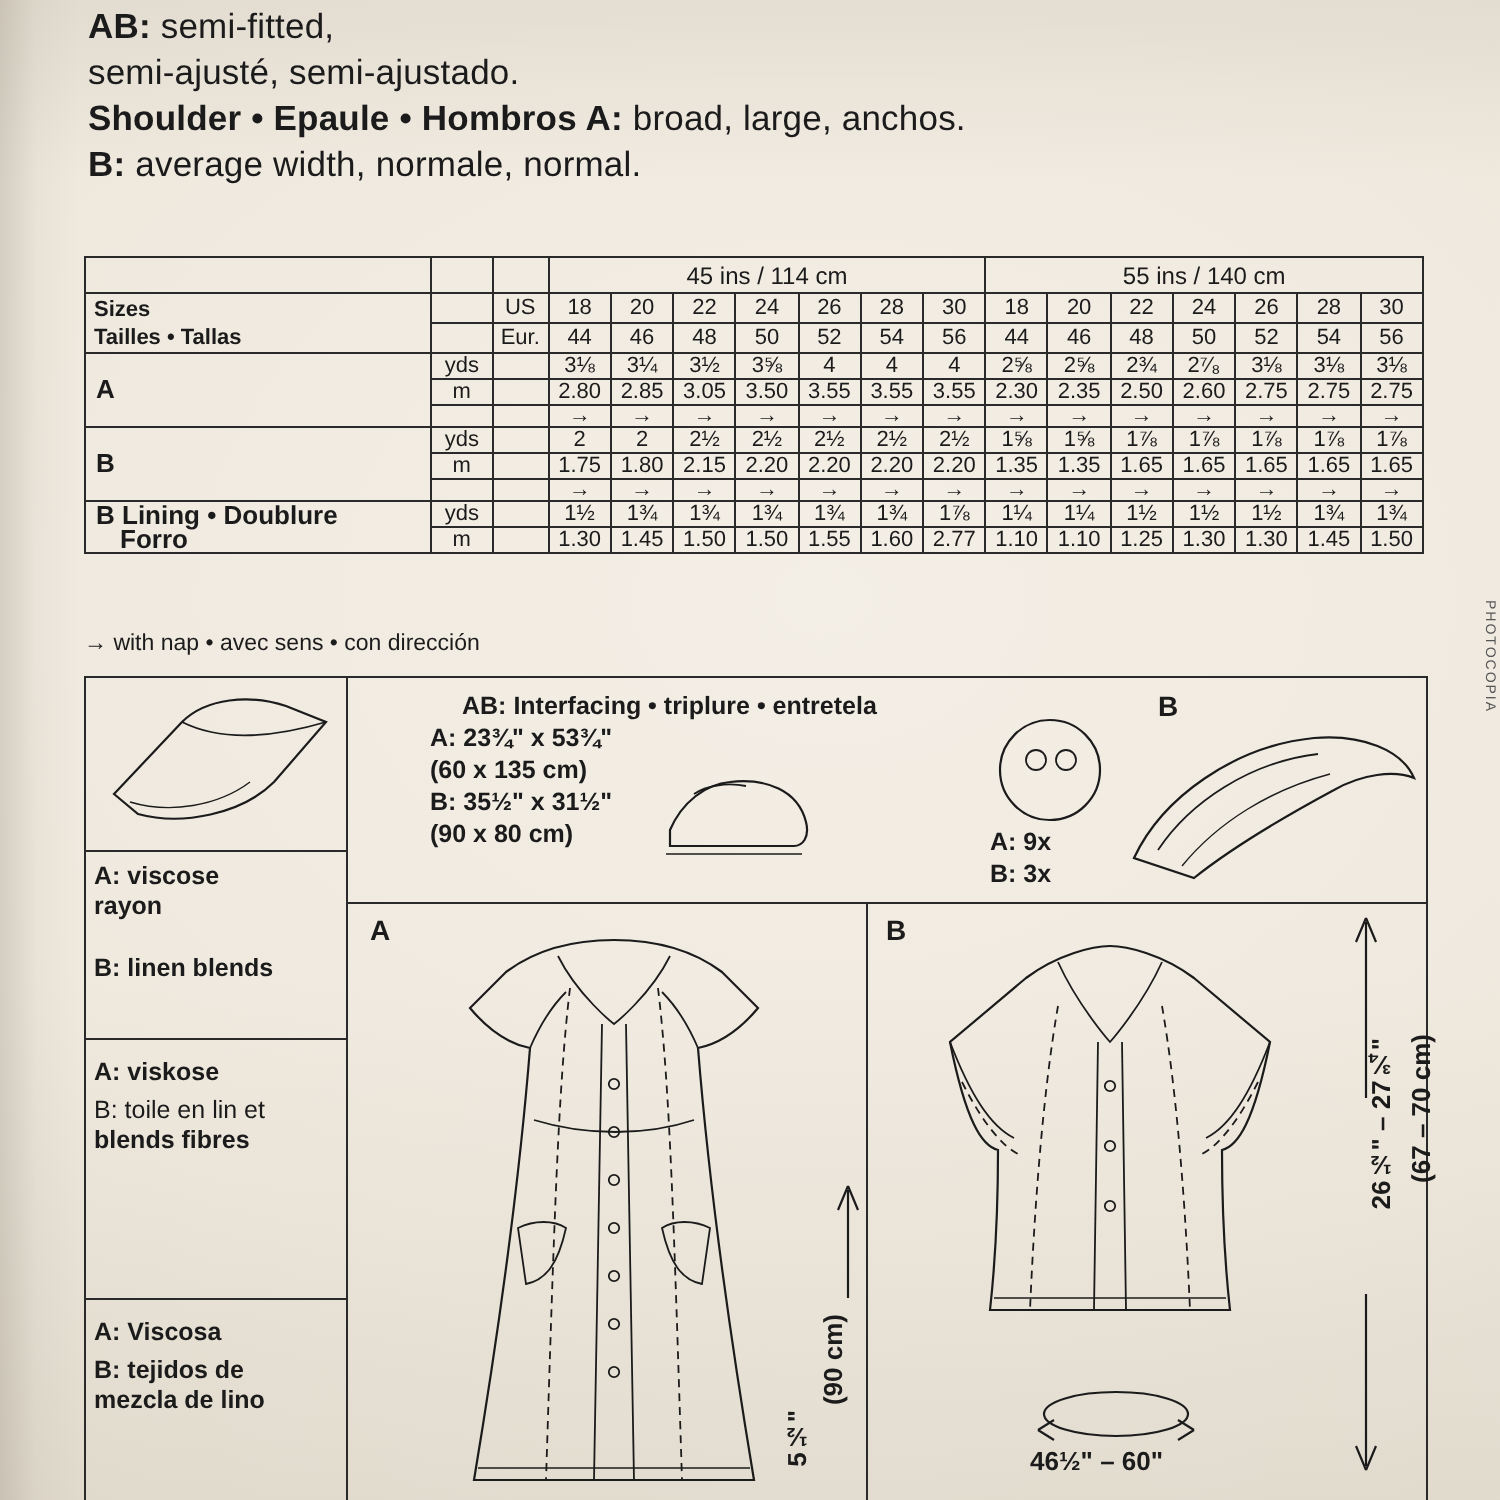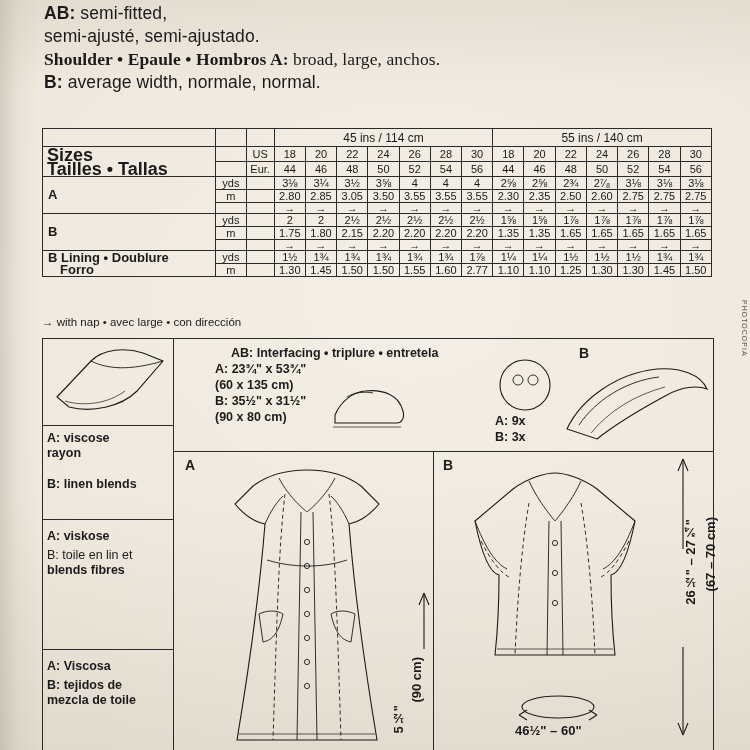--- a/index.html
+++ b/index.html
@@ -19,33 +19,33 @@
       linear-gradient(180deg, rgba(150,140,120,.12), rgba(255,255,255,0) 12%),
       radial-gradient(120% 90% at 55% 40%, #f4efe6 0%, #eee8dd 55%, #e4ddd0 100%);
   }
   .wrap{position:absolute;inset:0;}
 
   
   .headlines{position:absolute;left:44px;top:2px;width:560px;}
   .hl{font-size:17.5px;line-height:23px;letter-spacing:.1px;}
   .hl.l1{font-weight:bold;}
   .hl.l2{font-weight:normal;}
-  .hl.l3{font-weight:bold;font-family:Liberation Serif, serif;}
+  .hl.l3{font-weight:bold;}
   .hl.l4{font-weight:normal;}
   .hl .bold{font-weight:bold;}
 
   
   .topsketch{position:absolute;left:350px;top:-58px;width:392px;height:62px;}
 
   
   .tbl{position:absolute;left:42px;top:128px;width:670px;font-size:10.5px;border-radius:16px;}
   table{border-collapse:collapse;width:100%;}
   td,th{border:1px solid #2a2a2a;padding:0;text-align:center;font-weight:normal;line-height:12px;}
   .grouphdr{font-size:12px;font-weight:normal;height:17px;}
-  .sizes-cell{text-align:left;padding-left:4px;font-weight:bold;font-size:18px;line-height:14px;}
+  .sizes-cell{text-align:left;padding-left:4px;font-weight:bold;font-size:11px;line-height:14px;}
   .unit{font-size:11px;text-align:center;}
   .rowlbl{text-align:left;padding-left:5px;font-weight:bold;font-size:13px;}
   .num{font-size:11px;}
   .arrow{font-size:11px;line-height:10px;}
   .frac{font-size:11px;}
   .usrow td{height:14px;}
   .nap{position:absolute;left:42px;top:316px;font-size:11.5px;}
 
   
   .panel{position:absolute;left:42px;top:338px;width:670px;height:412px;border:1px solid #2a2a2a;border-bottom:none;}
@@ -309,21 +309,21 @@
         <td class="num">1.25</td>
         <td class="num">1.30</td>
         <td class="num">1.30</td>
         <td class="num">1.45</td>
         <td class="num">1.50</td>
       </tr>
     </tbody>
       </table>
   </div>
 
-  <div class="nap">→ with nap • avec large • con dirección</div>
+  <div class="nap">→ with nap • avec sens • con dirección</div>
 
   <div class="panel">
 
     <div class="vdiv" style="left:130px"></div>
     <div class="vdiv" style="left:130px"></div>
 
     <div class="hdiv" style="top:112px;left:130px"></div>
 
     <div class="hdiv" style="top:86px;left:0;right:540px"></div>
     <div class="hdiv" style="top:180px;left:0;right:540px"></div>
@@ -345,21 +345,21 @@
       <div style="font-weight:bold;margin-top:16px"><span>B: linen blends</span></div>
     </div>
     <div class="fabrictext" style="top:190px">
       <div style="font-weight:bold"><span>A: viskose</span></div>
       <div style="font-weight:normal;margin-top:4px"><span>B: toile en lin et</span></div>
       <div style="font-weight:bold"><span>blends fibres</span></div>
     </div>
     <div class="fabrictext" style="top:320px">
       <div style="font-weight:bold"><span>A: Viscosa</span></div>
       <div style="font-weight:bold;margin-top:4px"><span>B: tejidos de</span></div>
-      <div style="font-weight:bold"><span>mezcla de toile</span></div>
+      <div style="font-weight:bold"><span>mezcla de lino</span></div>
     </div>
 
     <div class="interf">
       <div class="ttl">AB: Interfacing • triplure • entretela</div>
       <div>A: 23¾" x 53¾"</div>
       <div>(60 x 135 cm)</div>
       <div>B: 35½" x 31½"</div>
       <div>(90 x 80 cm)</div>
     </div>
 

